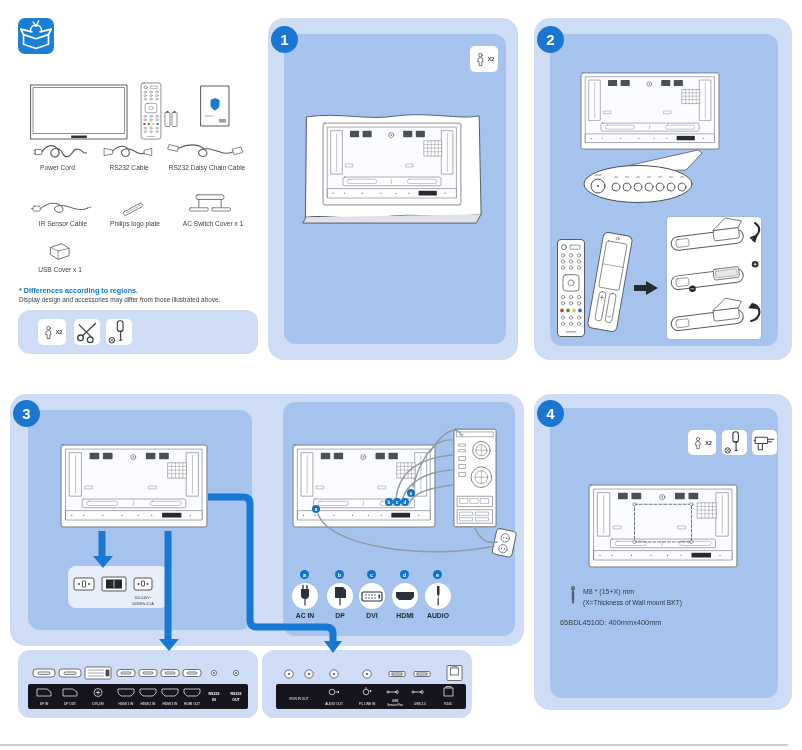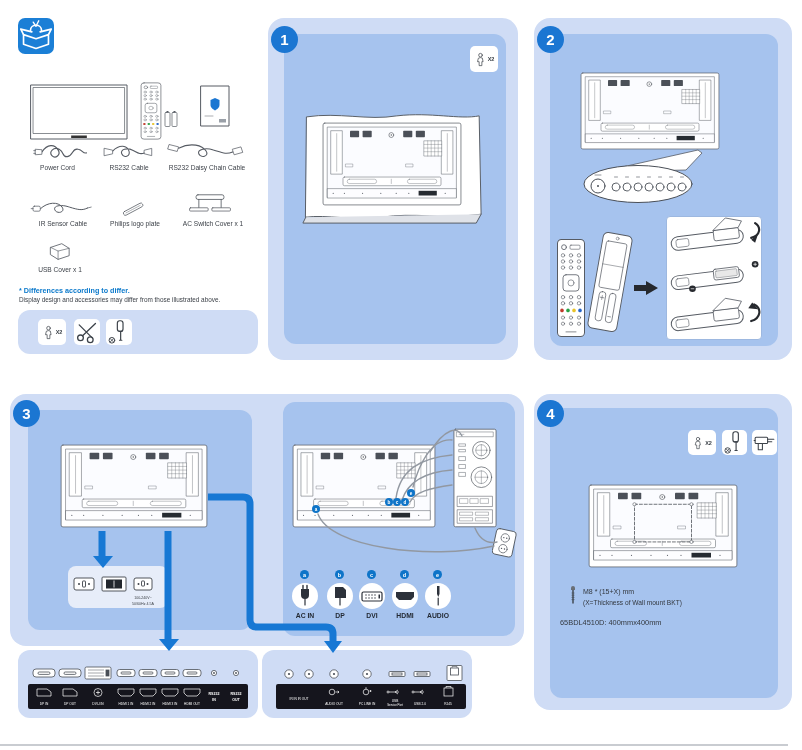--- a/index.html
+++ b/index.html
@@ -156,21 +156,21 @@
   <div class="abs acc-label" style="left:168px;top:220px;width:90px">AC Switch Cover x 1</div>
 
   <div class="abs" style="left:44px;top:240px;width:30px;height:24px">
       <svg viewBox="0 0 30 26" width="100%" height="100%" fill="none" stroke="#565b63" stroke-width="1" stroke-linecap="round" stroke-linejoin="round">
         <path d="M6 8 L18 4 L26 9 L26 17 L14 21 L6 16 Z" fill="#fff" stroke-width="0.9"></path>
         <path d="M6 8 L14 12 L26 9 M14 12 L14 21" stroke-width="0.7"></path>
       </svg>
     </div>
   <div class="abs acc-label" style="left:28px;top:266px;width:64px">USB Cover x 1</div>
 
-  <div class="abs note-title" style="left:19px;top:286px;width:240px">* Differences according to differ.</div>
+  <div class="abs note-title" style="left:19px;top:286px;width:240px">* Differences according to regions.</div>
   <div class="abs note-body" style="left:19px;top:296px;width:246px">Display design and accessories may differ from those illustrated above.</div>
 
   <div class="abs panel-outer" style="left:18px;top:310px;width:240px;height:44px;border-radius:12px"></div>
   <div class="abs icon-sq" style="left:38px;top:319px;width:28px;height:26px">
     <span style="width:13px;height:17px;display:block">
         <svg viewBox="0 0 18 20" width="100%" height="100%" fill="none" stroke="#565b63" stroke-width="1" stroke-linecap="round" stroke-linejoin="round">
           <circle cx="9" cy="4" r="2.5" fill="#fff" stroke="#3c4249" stroke-width="1"></circle>
           <path d="M6.5 8 Q9 6.6 11.5 8 L12.6 13 L10.9 13 L10.9 18.5 L7.1 18.5 L7.1 13 L5.4 13 Z" fill="#fff" stroke="#3c4249" stroke-width="1"></path>
         </svg>
       </span>

